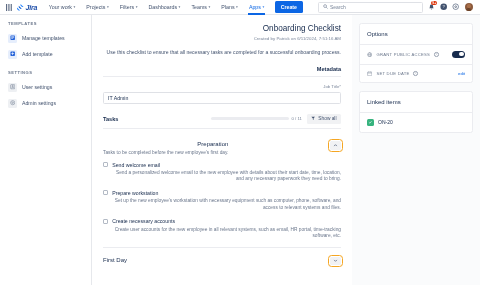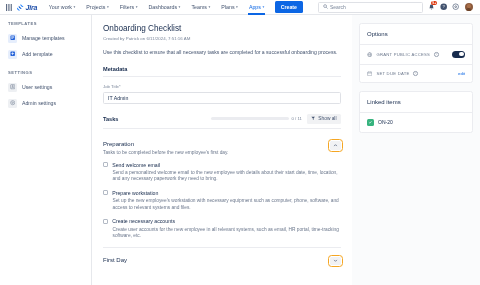--- a/index.html
+++ b/index.html
@@ -69,21 +69,21 @@
   .side-icon {
     width: 9px; height: 9px; border-radius: 1.5px; background: #e6eefc;
     display: flex; align-items: center; justify-content: center; flex: 0 0 auto;
   }
   .side-icon svg { display:block; }
   .side-gap { height: 8px; }
 
   
   .main {
     position: absolute; top: 15px; left: 92px; width: 260px; height: 270px;
-    background: #fff; padding: 9px 11px 0 11px; overflow: hidden;
+    background: #fff; padding: 9px 11px 0 11px; overflow: hidden; text-align: right;
   }
   .page-title { font-size: 8.2px; color: #172b4d; font-weight: normal; margin-bottom: 3px; }
   .page-sub { font-size: 4.4px; color: #7a869a; margin-bottom: 8px; }
   .page-desc { font-size: 5.1px; color: #42526e; margin-bottom: 10px; line-height: 7px; }
 
   .sec-title { font-size: 5.6px; font-weight: bold; color: #172b4d; margin-bottom: 4px; }
   .hr { height: 1px; background: #ebecf0; margin: 0 0 7px 0; }
 
   .field-label { font-size: 4.3px; color: #7a869a; margin-bottom: 2.5px; }
   .field-box {

